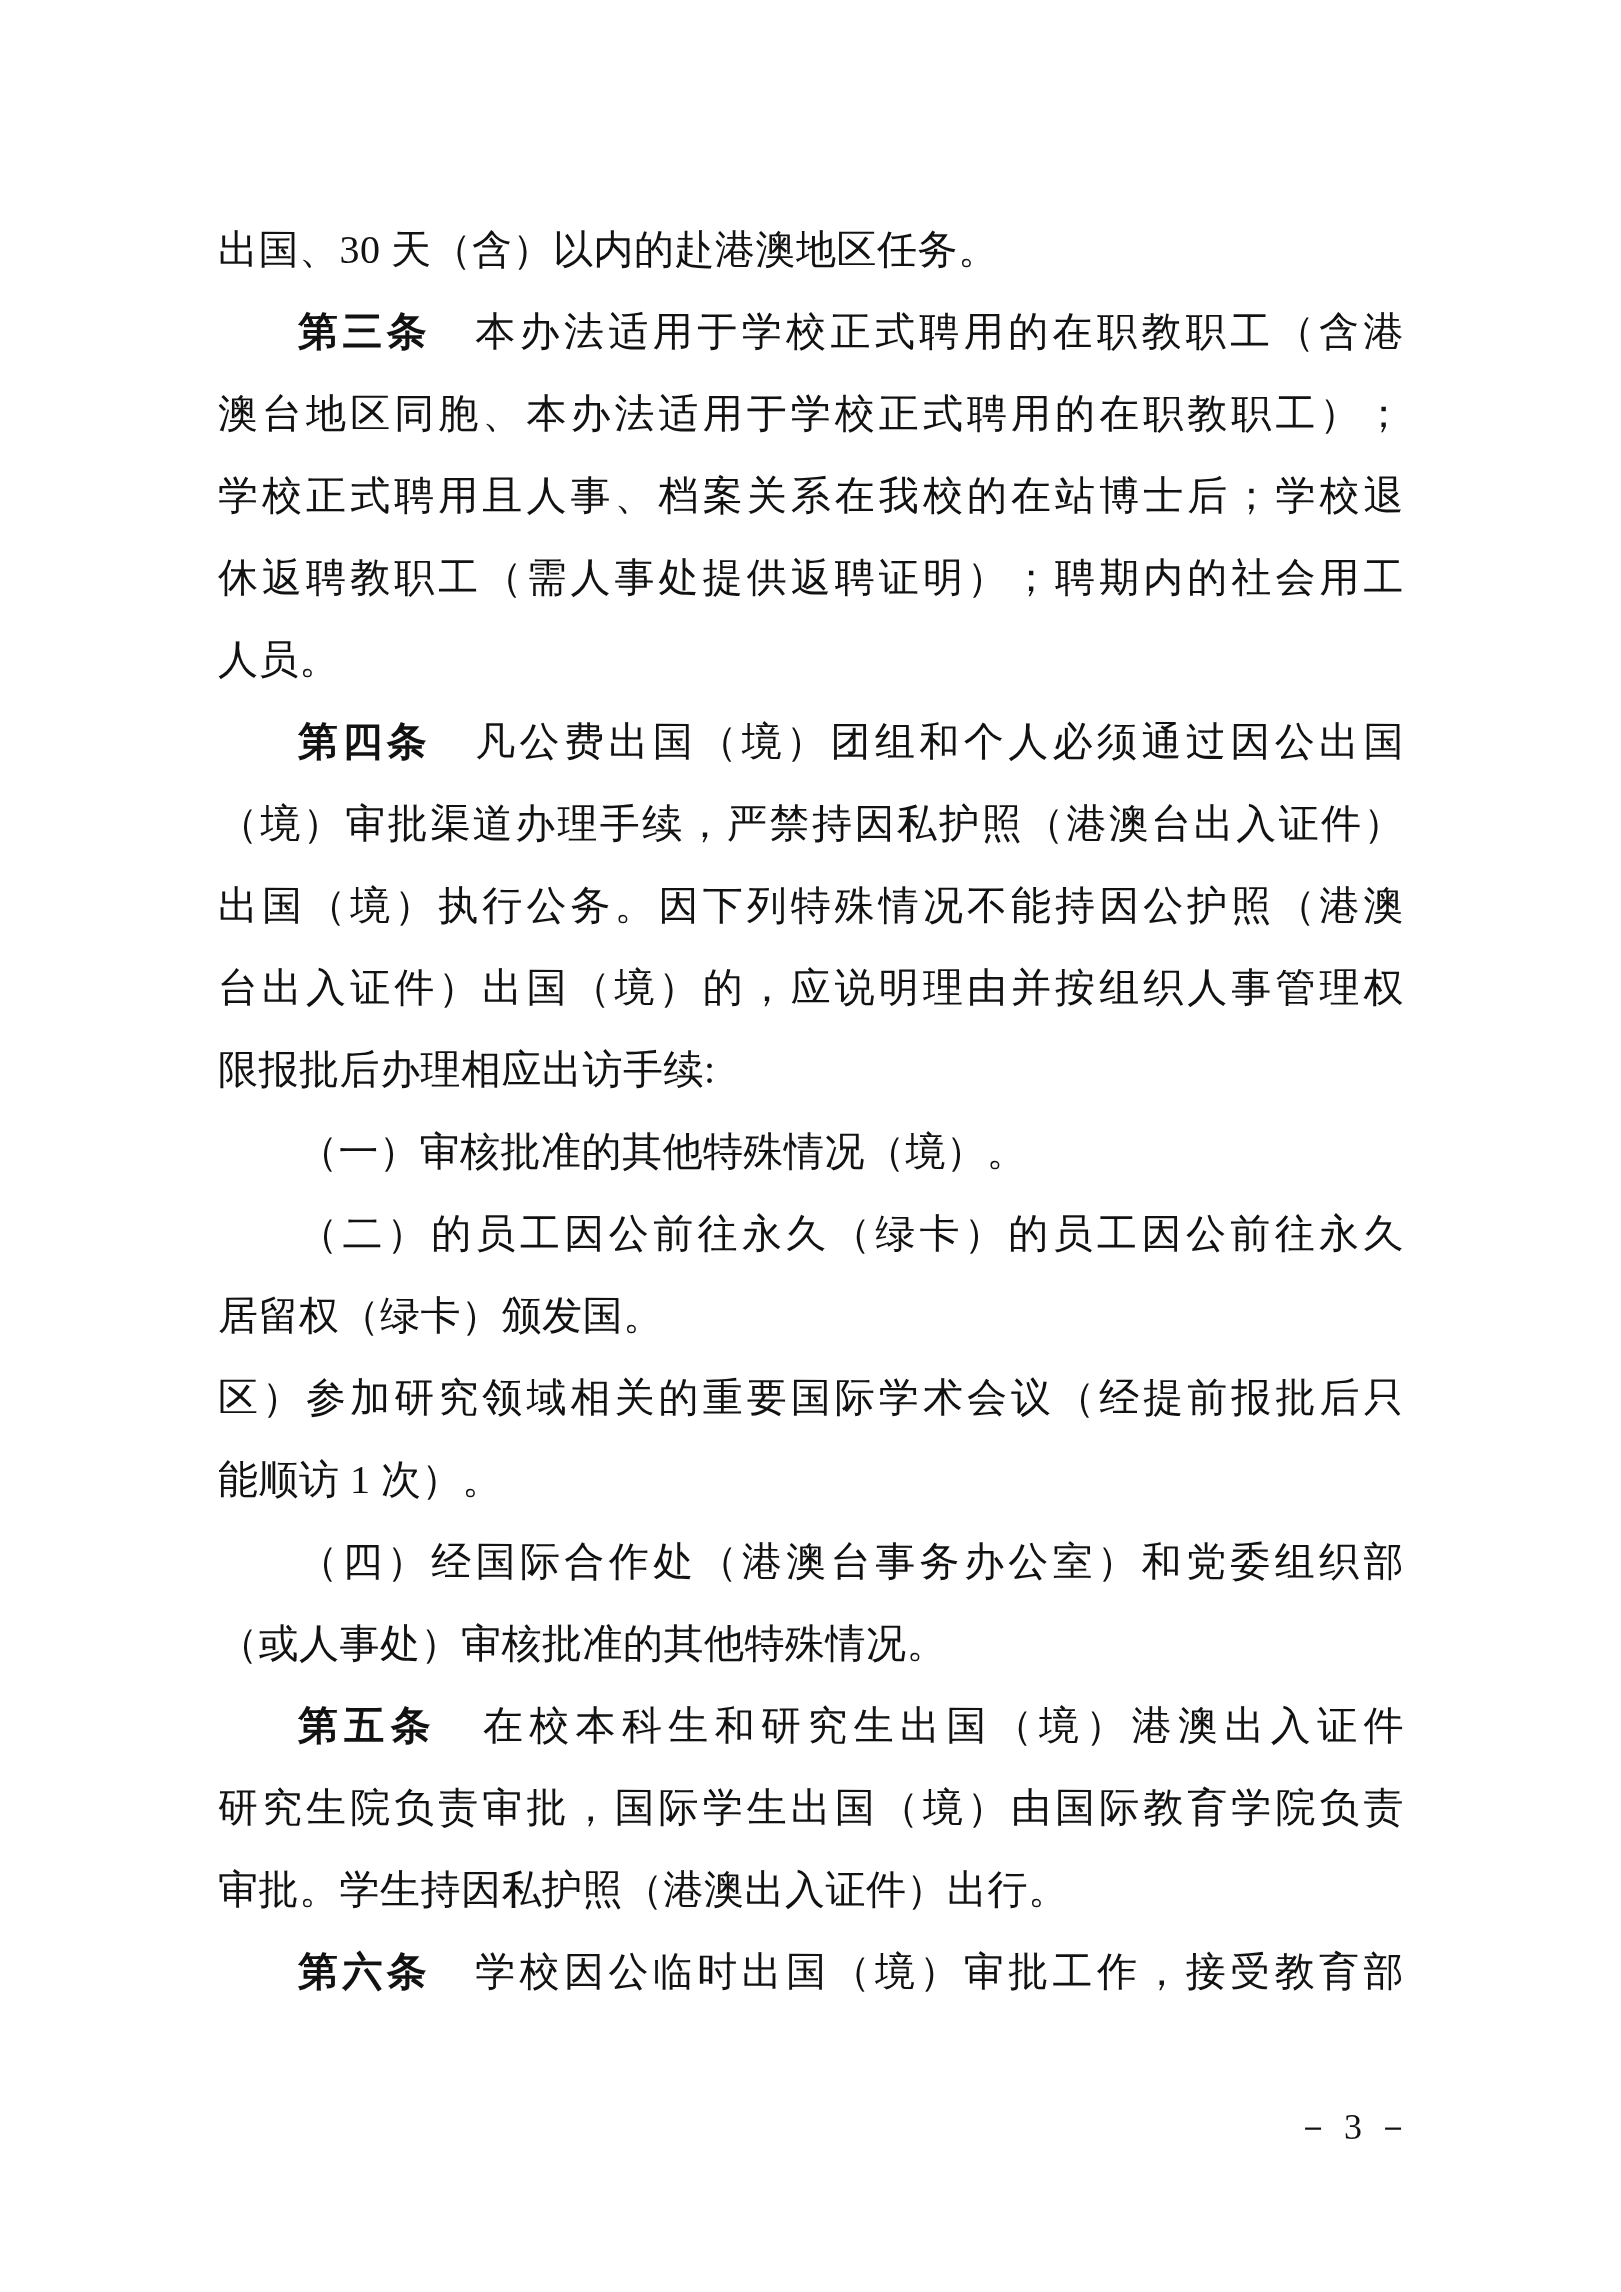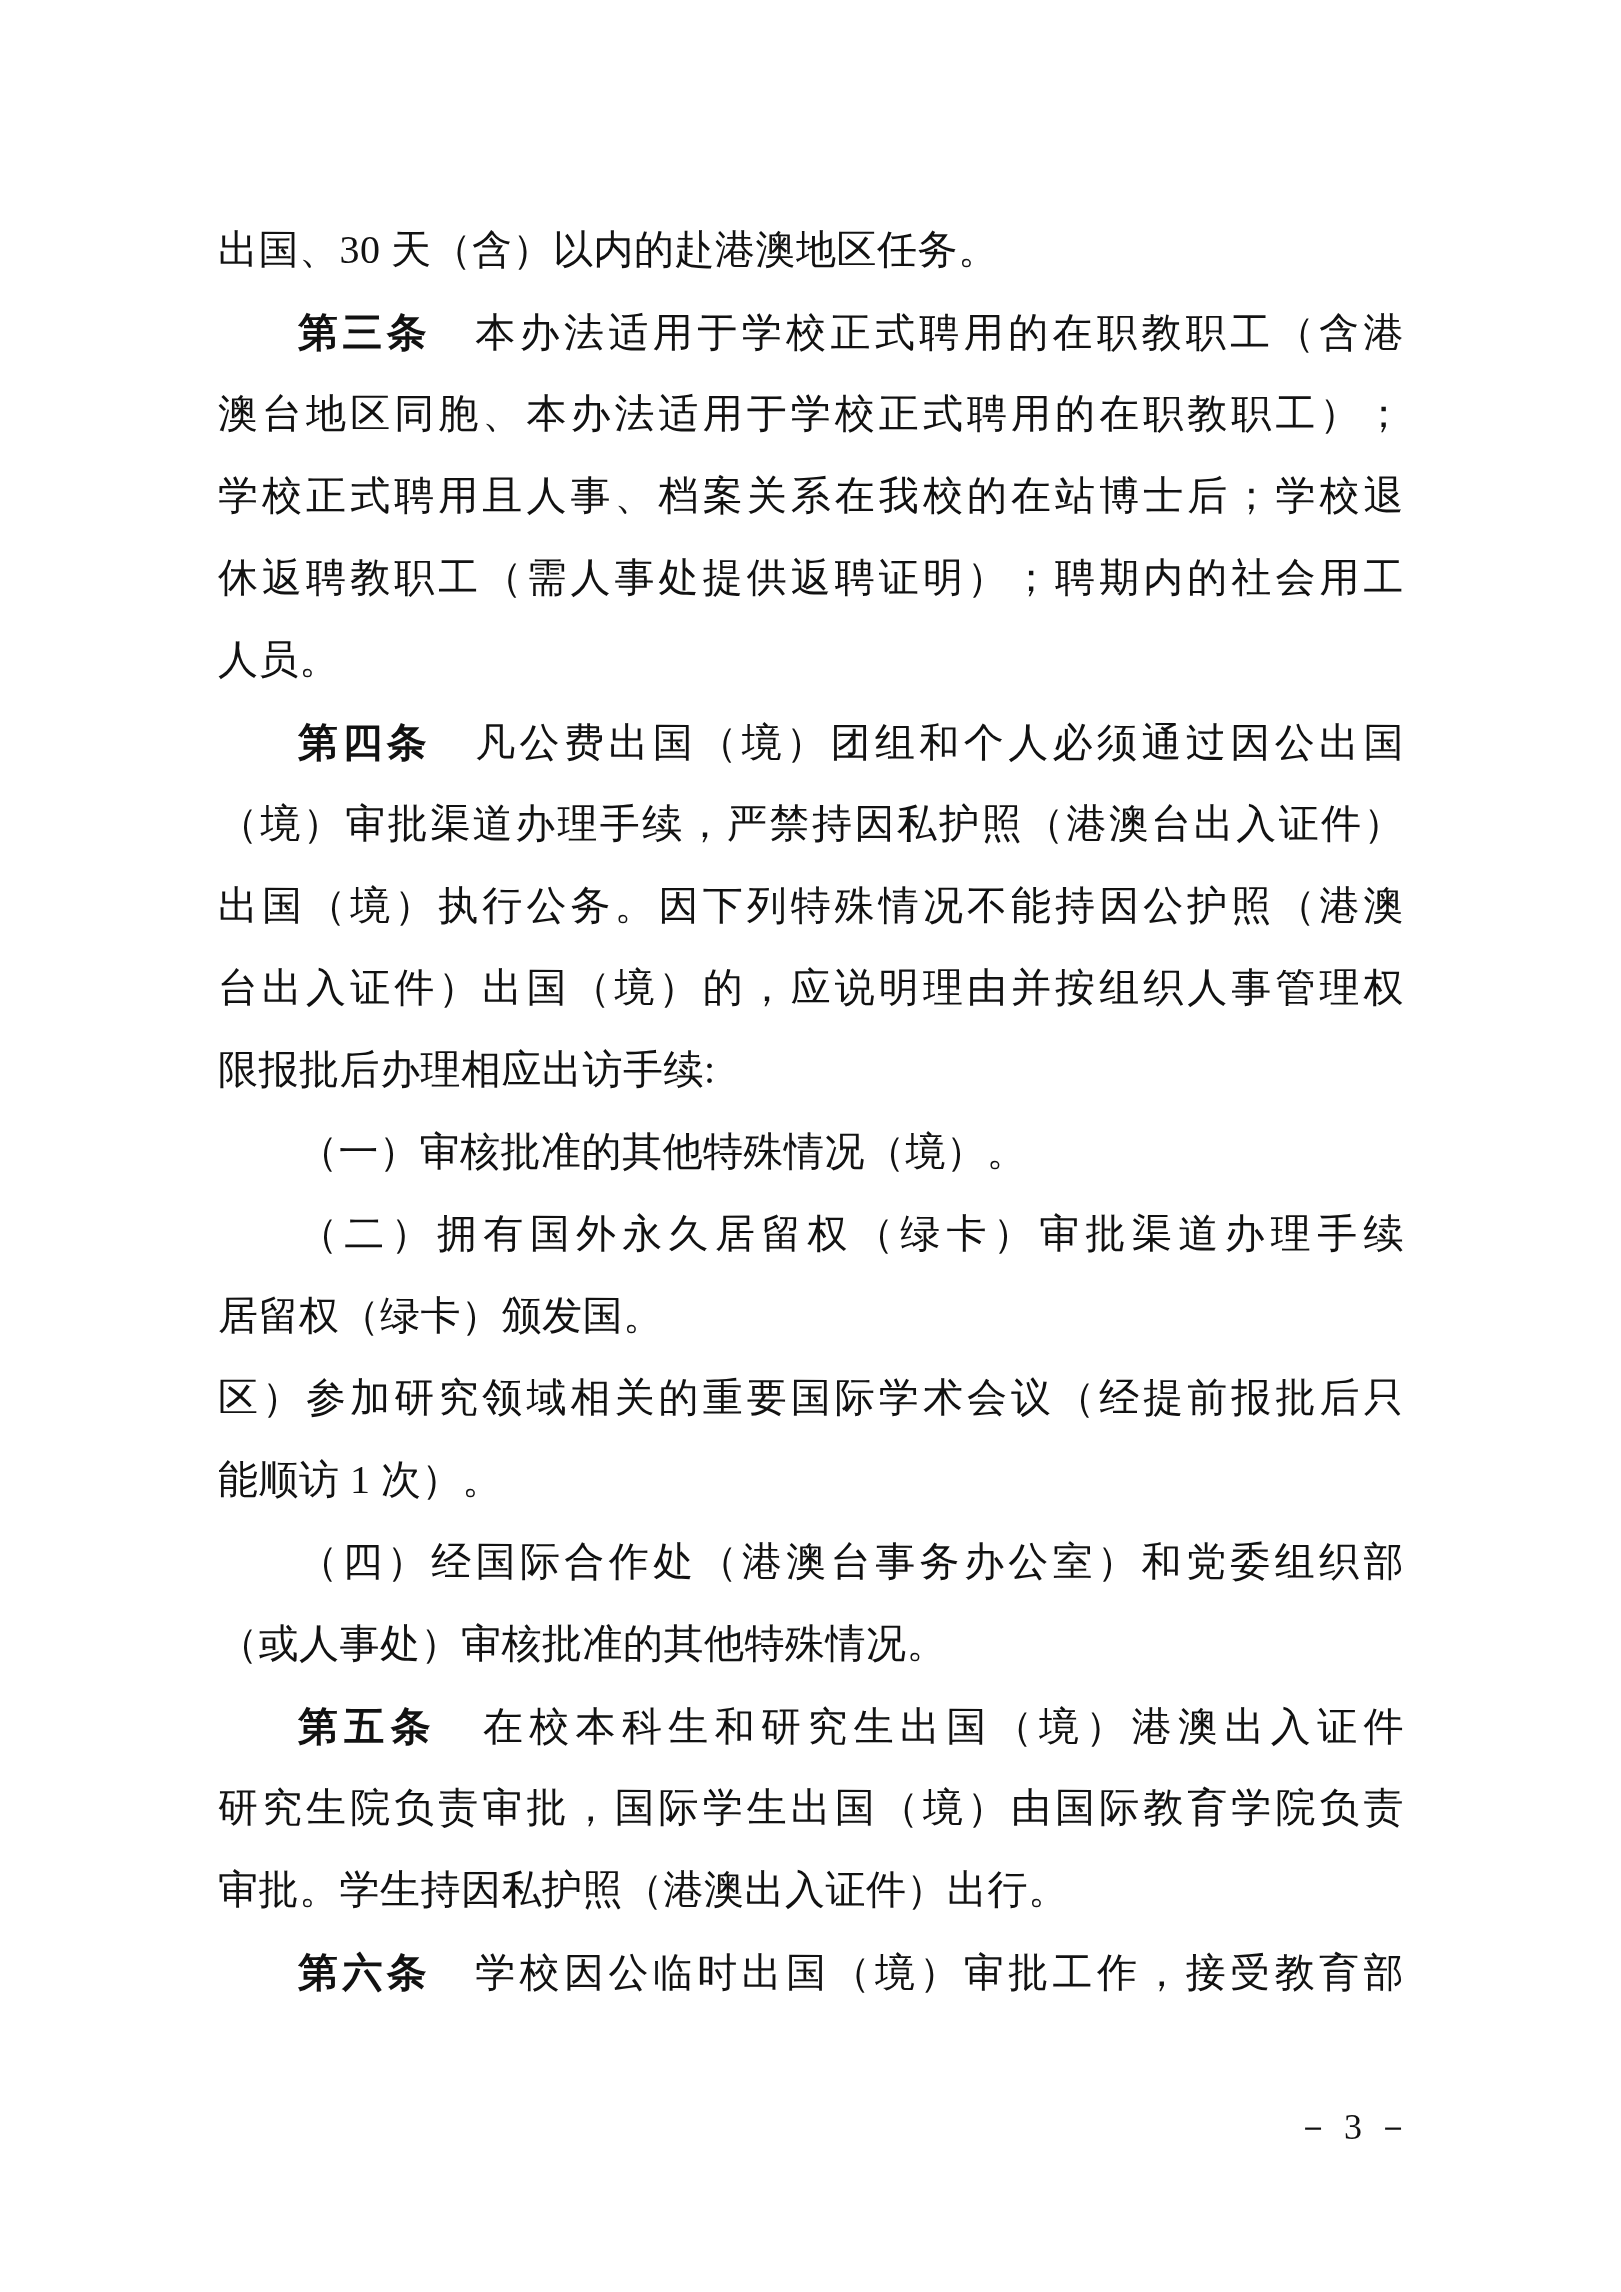--- a/index.html
+++ b/index.html
@@ -33,21 +33,21 @@
     letter-spacing: 0.5px;
   }
   .line.full {
     text-align-last: justify;
   }
   .line.indent {
     padding-left: 80px;
     width: 1106px;
   }
   .article-label {
-    font-family: Liberation Sans, sans-serif;
+    font-family: Liberation Serif, serif;
     font-weight: 700;
   }
   .label-gap {
     display: inline-block;
     width: 40px;
     height: 1px;
   }
   .page-number {
     position: absolute;
     top: 2103px;
@@ -69,21 +69,21 @@
       <div class="line full"><span>澳台地区同胞、本办法适用于学校正式聘用的在职教职工）；</span></div>
       <div class="line full"><span>学校正式聘用且人事、档案关系在我校的在站博士后；学校退</span></div>
       <div class="line full"><span>休返聘教职工（需人事处提供返聘证明）；聘期内的社会用工</span></div>
       <div class="line"><span>人员。</span></div>
       <div class="line indent full"><span class="article-label">第四条</span><span class="label-gap"></span><span>凡公费出国（境）团组和个人必须通过因公出国</span></div>
       <div class="line full"><span>（境）审批渠道办理手续，严禁持因私护照（港澳台出入证件）</span></div>
       <div class="line full"><span>出国（境）执行公务。因下列特殊情况不能持因公护照（港澳</span></div>
       <div class="line full"><span>台出入证件）出国（境）的，应说明理由并按组织人事管理权</span></div>
       <div class="line"><span>限报批后办理相应出访手续:</span></div>
       <div class="line indent"><span>（一）审核批准的其他特殊情况（境）。</span></div>
-      <div class="line indent full"><span>（二）拥有国外永久居留权（绿卡）审批渠道办理手续</span></div>
+      <div class="line indent full"><span>（二）的员工因公前往永久（绿卡）的员工因公前往永久</span></div>
       <div class="line"><span>居留权（绿卡）颁发国。</span></div>
       <div class="line full"><span>区）参加研究领域相关的重要国际学术会议（经提前报批后只</span></div>
       <div class="line"><span>能顺访 1 次）。</span></div>
       <div class="line indent full"><span>（四）经国际合作处（港澳台事务办公室）和党委组织部</span></div>
       <div class="line"><span>（或人事处）审核批准的其他特殊情况。</span></div>
       <div class="line indent full"><span class="article-label">第五条</span><span class="label-gap"></span><span>在校本科生和研究生出国（境）港澳出入证件</span></div>
       <div class="line full"><span>研究生院负责审批，国际学生出国（境）由国际教育学院负责</span></div>
       <div class="line"><span>审批。学生持因私护照（港澳出入证件）出行。</span></div>
       <div class="line indent full"><span class="article-label">第六条</span><span class="label-gap"></span><span>学校因公临时出国（境）审批工作，接受教育部</span></div>
     </div>

